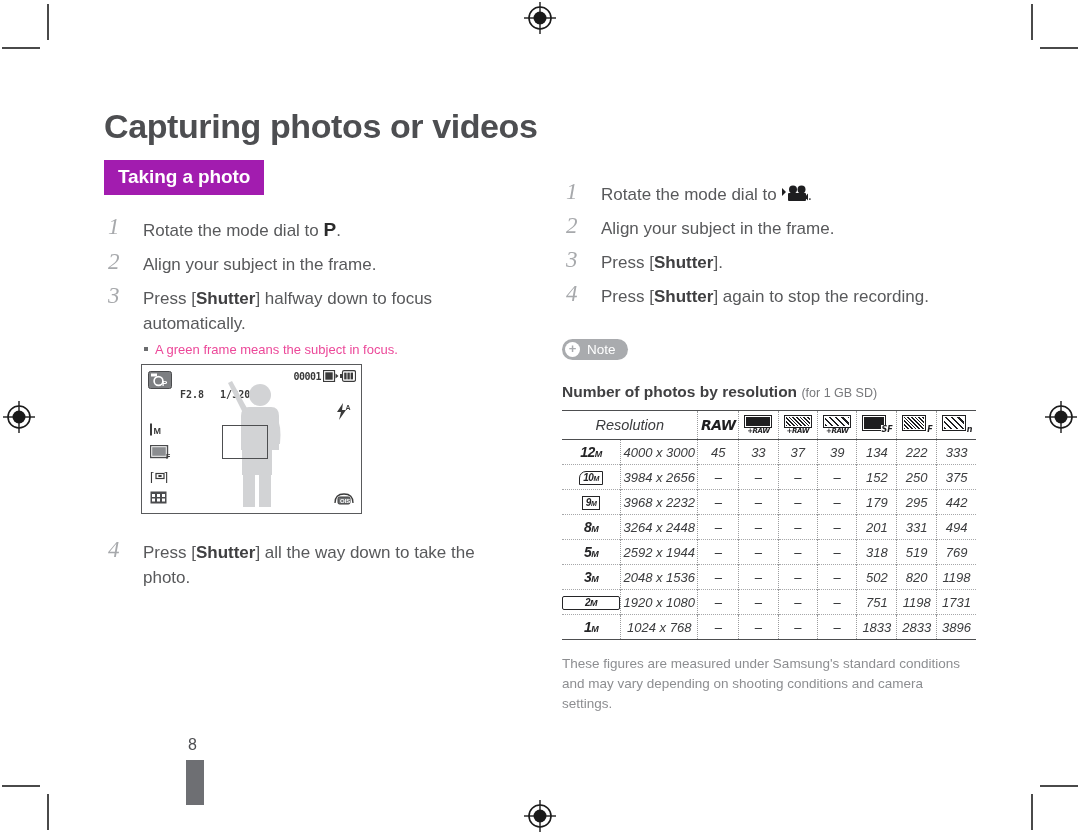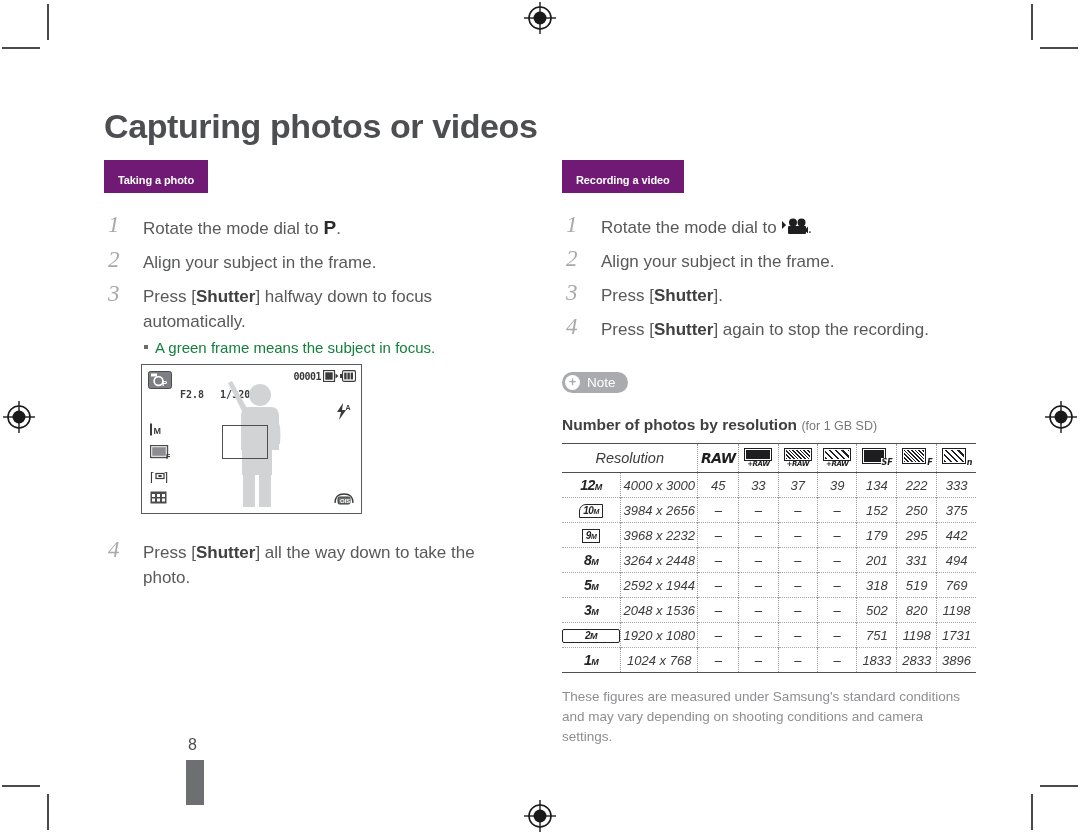--- a/index.html
+++ b/index.html
@@ -36,25 +36,25 @@
     color: #4d4e51;
     letter-spacing: -0.4px;
   }
 
   .col { position: absolute; width: 420px; }
   .col-left { left: 104px; top: 160px; }
   .col-right { left: 562px; top: 160px; }
 
   .section-band {
     display: inline-block;
-    background: #701a75;
+    background: #a21caf;
     color: #ffffff;
-    font-size: 11px;
-    font-weight: bold;
-    padding: 14px 14px 7px 14px;
+    font-size: 19px;
+    font-weight: bold;
+    padding: 6px 14px 7px 14px;
     letter-spacing: -0.1px;
   }
 
   ol.steps {
     list-style: none;
     margin: 22px 0 0 0;
     padding: 0;
   }
   ol.steps > li {
     position: relative;
@@ -76,23 +76,23 @@
   .kb { font-weight: bold; color: #404042; }
 
   ul.subnote {
     list-style: none;
     margin: 4px 0 0 0;
     padding: 0;
   }
   ul.subnote li {
     position: relative;
     padding-left: 12px;
-    font-size: 15px;
+    font-size: 13px;
     line-height: 19px;
-    color: #15803d;
+    color: #ec4899;
   }
   ul.subnote li:before {
     content: "";
     position: absolute;
     left: 1px; top: 7px;
     width: 4px; height: 4px;
     background: #6b6c6e;
   }
 
   
@@ -488,21 +488,20 @@
 
     <ol class="steps" style="position:absolute;left:0;top:380px;margin:0;">
       <li>
         <span class="num">4</span>
         <span>Press [</span><span class="kb">Shutter</span><span>] all the way down to take the photo.</span>
       </li>
     </ol>
   </div>
 
   <div class="col col-right">
-    <div class="section-band">Recording a video</div>
 
     <ol class="steps">
       <li>
         <span class="num">1</span>
         <span>Rotate the mode dial to </span><span class="glyph-movie"><svg width="26" height="17" viewBox="0 0 26 17">
               <path d="M0 3 L4 7 L0 11 Z" fill="#1e1e20"></path>
               <circle cx="11" cy="4.5" r="4" fill="#1e1e20"></circle>
               <circle cx="19.5" cy="4.5" r="4" fill="#1e1e20"></circle>
               <rect x="6" y="8" width="18" height="8" rx="1" fill="#1e1e20"></rect>
               <path d="M24 10.5 L26 8.5 V15.5 L24 13.5 Z" fill="#1e1e20"></path>

